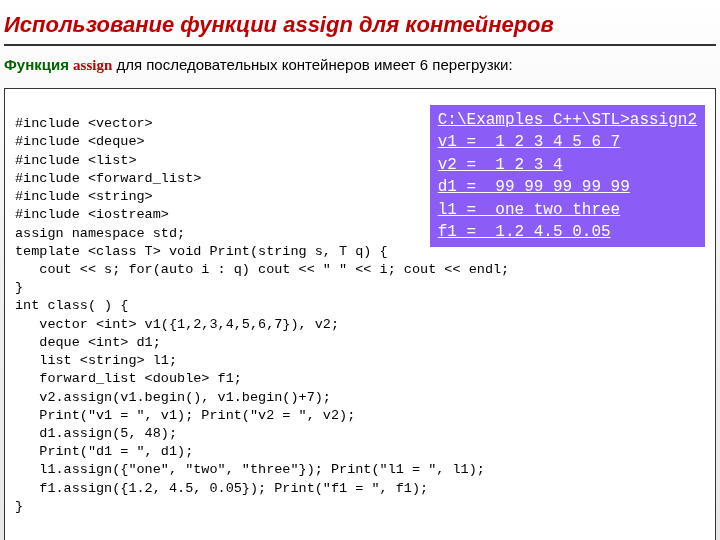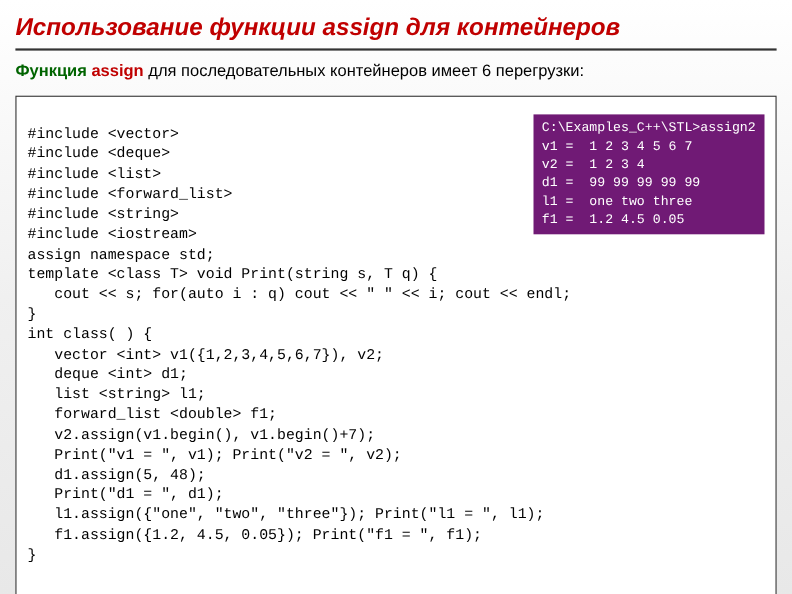--- a/index.html
+++ b/index.html
@@ -7,59 +7,60 @@
     width: 720px;
     height: 540px;
     background: #0a0a2e;
     font-family: Arial, sans-serif;
     overflow: hidden;
   }
   .slide {
     width: 100%;
     height: 100%;
     background: linear-gradient(180deg, #ffffff 0%, #f0f0f0 50%, #e8e8e8 100%);
-    padding: 12px 14px;
+    padding: 12px 4px;
     position: relative;
   }
   .title {
     color: #c00000;
     font-size: 22px;
     font-weight: bold;
     font-style: italic;
     border-bottom: 2px solid #333;
     padding-bottom: 6px;
     margin-bottom: 10px;
   }
   .subtitle {
     font-size: 15px;
     margin-bottom: 14px;
   }
   .subtitle .green { color: #006400; font-weight: bold; }
-  .subtitle .assign-word { color: #c00000; font-weight: bold; font-family: Liberation Sans, sans-serif; }
+  .subtitle .assign-word { color: #c00000; font-weight: bold; font-family: Liberation Serif, serif; }
   .code-box {
     border: 1px solid #333;
     background: #ffffff;
     padding: 8px 10px;
     font-family: 'Courier New', monospace;
     font-size: 13.5px;
     line-height: 1.35;
     position: relative;
     white-space: pre;
   }
   .console {
     position: absolute;
     top: 16px;
     right: 10px;
-    background: #701a75;
+    background: #8b5cf6;
     color: #ffffff;
     font-family: 'Courier New', monospace;
-    font-size: 12px;
+    font-size: 16px;
     line-height: 1.4;
     padding: 4px 8px;
     white-space: pre;
+    text-decoration: underline;
   }
 </style>
 </head>
 <body>
 
 <div class="slide">
   <div class="title">Использование функции assign для контейнеров</div>
   <div class="subtitle">
     <span class="green">Функция </span><span class="assign-word">assign</span><span> для последовательных контейнеров имеет 6 перегрузки:</span>
   </div>

